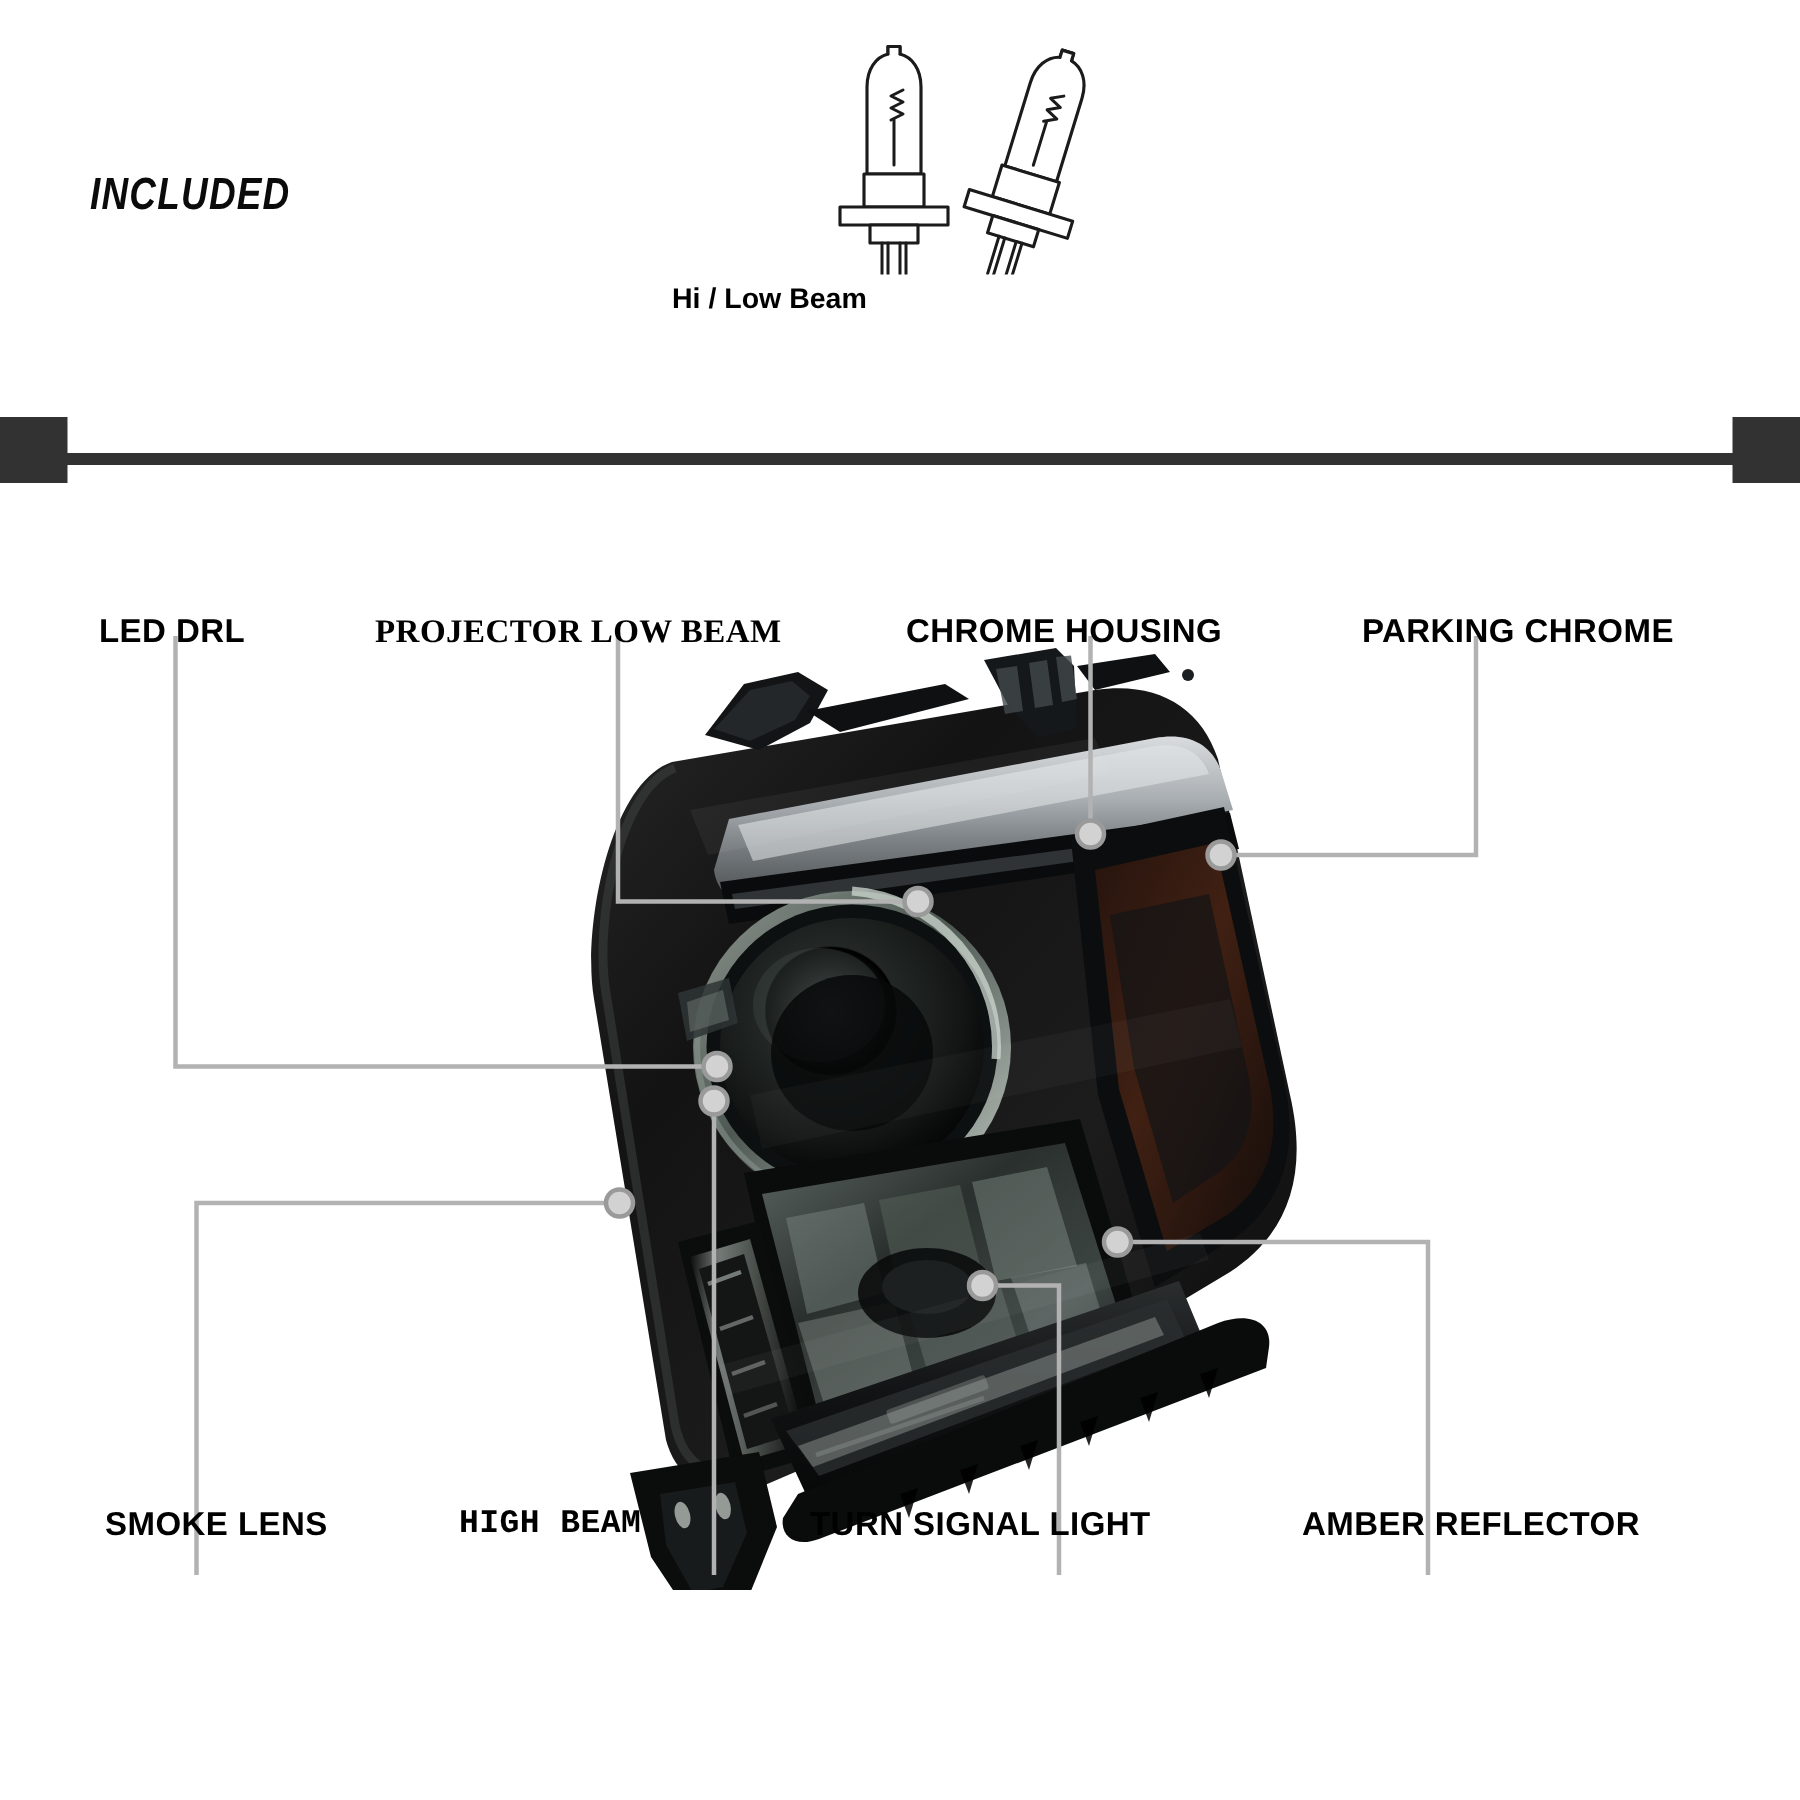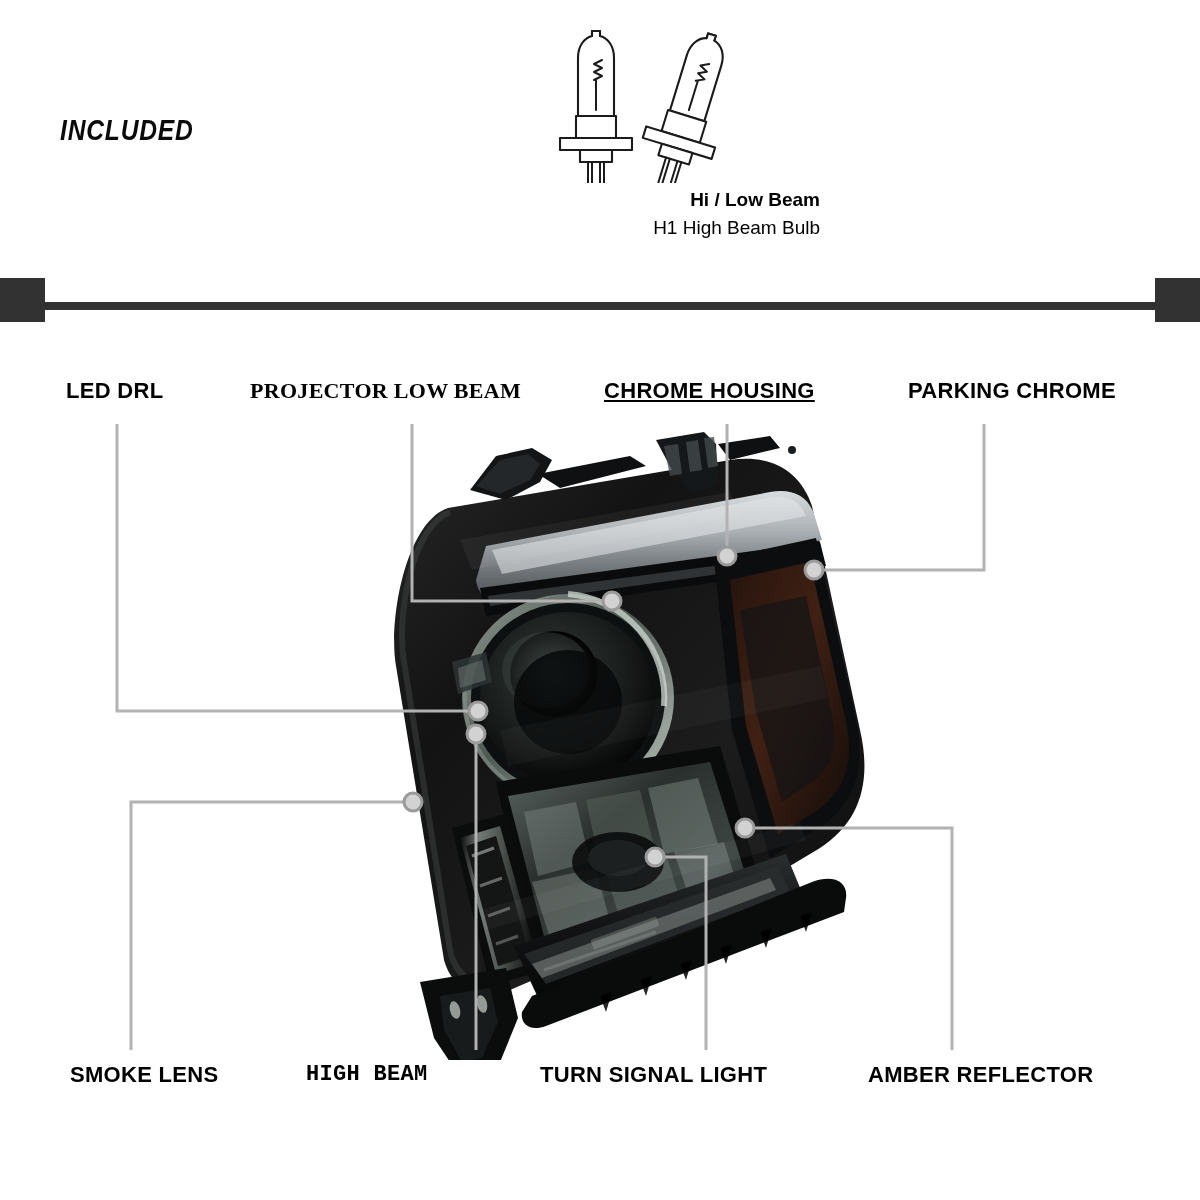--- a/index.html
+++ b/index.html
@@ -12,47 +12,47 @@
     font-size:30px; font-weight:bold; font-style:italic;
     letter-spacing:1px; color:#0b0b0b;
     transform:scaleX(.82); transform-origin:left center;
     white-space:nowrap;
   }
 
   
   #bulb-figure{position:absolute; left:520px; top:18px; width:240px; height:165px;}
   #bulb-figure svg{display:block;}
 
-  #bulb-caption{position:absolute; left:420px; top:186px; width:400px; text-align:right;}
+  #bulb-caption{position:absolute; left:448px; top:186px; width:400px; text-align:left;}
   #bulb-caption .ttl{font-size:19px; font-weight:bold; line-height:27px;}
   #bulb-caption .sub{font-size:19px; line-height:29px;}
 
   
   #divider{position:absolute; left:0; top:278px; width:1200px; height:46px;}
   #divider .cap{position:absolute; top:0; width:45px; height:44px; background:#323232;}
   #divider .cap.left{left:0;}
   #divider .cap.right{left:1155px;}
   #divider .bar{position:absolute; left:44px; top:24px; width:1113px; height:8px; background:#323232;}
 
   
   #product-area{position:absolute; left:0; top:330px; width:1200px; height:760px;}
   #headlight-photo{position:absolute; left:300px; top:100px; width:600px; height:630px;}
   #headlight-photo svg{display:block;}
 
   
   #leaders{position:absolute; left:0; top:0; width:1200px; height:1200px; pointer-events:none;}
 
   
   .callout-label{position:absolute; font-size:22px; font-weight:bold; letter-spacing:.3px; white-space:nowrap;}
-  .callout-label.row-top{top:378px;}
-  .callout-label.row-bottom{top:1062px;}
+  .callout-label.row-top{top:408px;}
+  .callout-label.row-bottom{top:1003px;}
 
   #lbl-led-drl{left:66px;}
   #lbl-projector{left:250px;font-family:Liberation Serif, serif;}
-  #lbl-chrome{left:604px;text-decoration:underline;}
+  #lbl-chrome{left:604px;}
   #lbl-parking{left:908px;}
   #lbl-smoke{left:70px;}
   #lbl-high-beam{left:306px;font-family:Liberation Mono, monospace;}
   #lbl-turn{left:540px;}
   #lbl-amber{left:868px;text-align:right;}
 </style>
 </head>
 <body>
 
 <div id="included-title">INCLUDED</div>
@@ -93,21 +93,20 @@
       <path d="M160 144 L160 170" stroke-width="2"></path>
       <path d="M176 144 L176 170" stroke-width="2"></path>
       <path d="M164 144 L164 170" stroke-width="2"></path>
       <path d="M172 144 L172 170" stroke-width="2"></path>
     </g>
   </svg>
 </div>
 
 <div id="bulb-caption">
   <div class="ttl">Hi / Low Beam</div>
-  <div class="sub">H1 High Beam Bulb</div>
 </div>
 
 <div id="divider">
   <div class="cap left"></div>
   <div class="bar"></div>
   <div class="cap right"></div>
 </div>
 
 <div id="product-area">
   <div id="headlight-photo">

